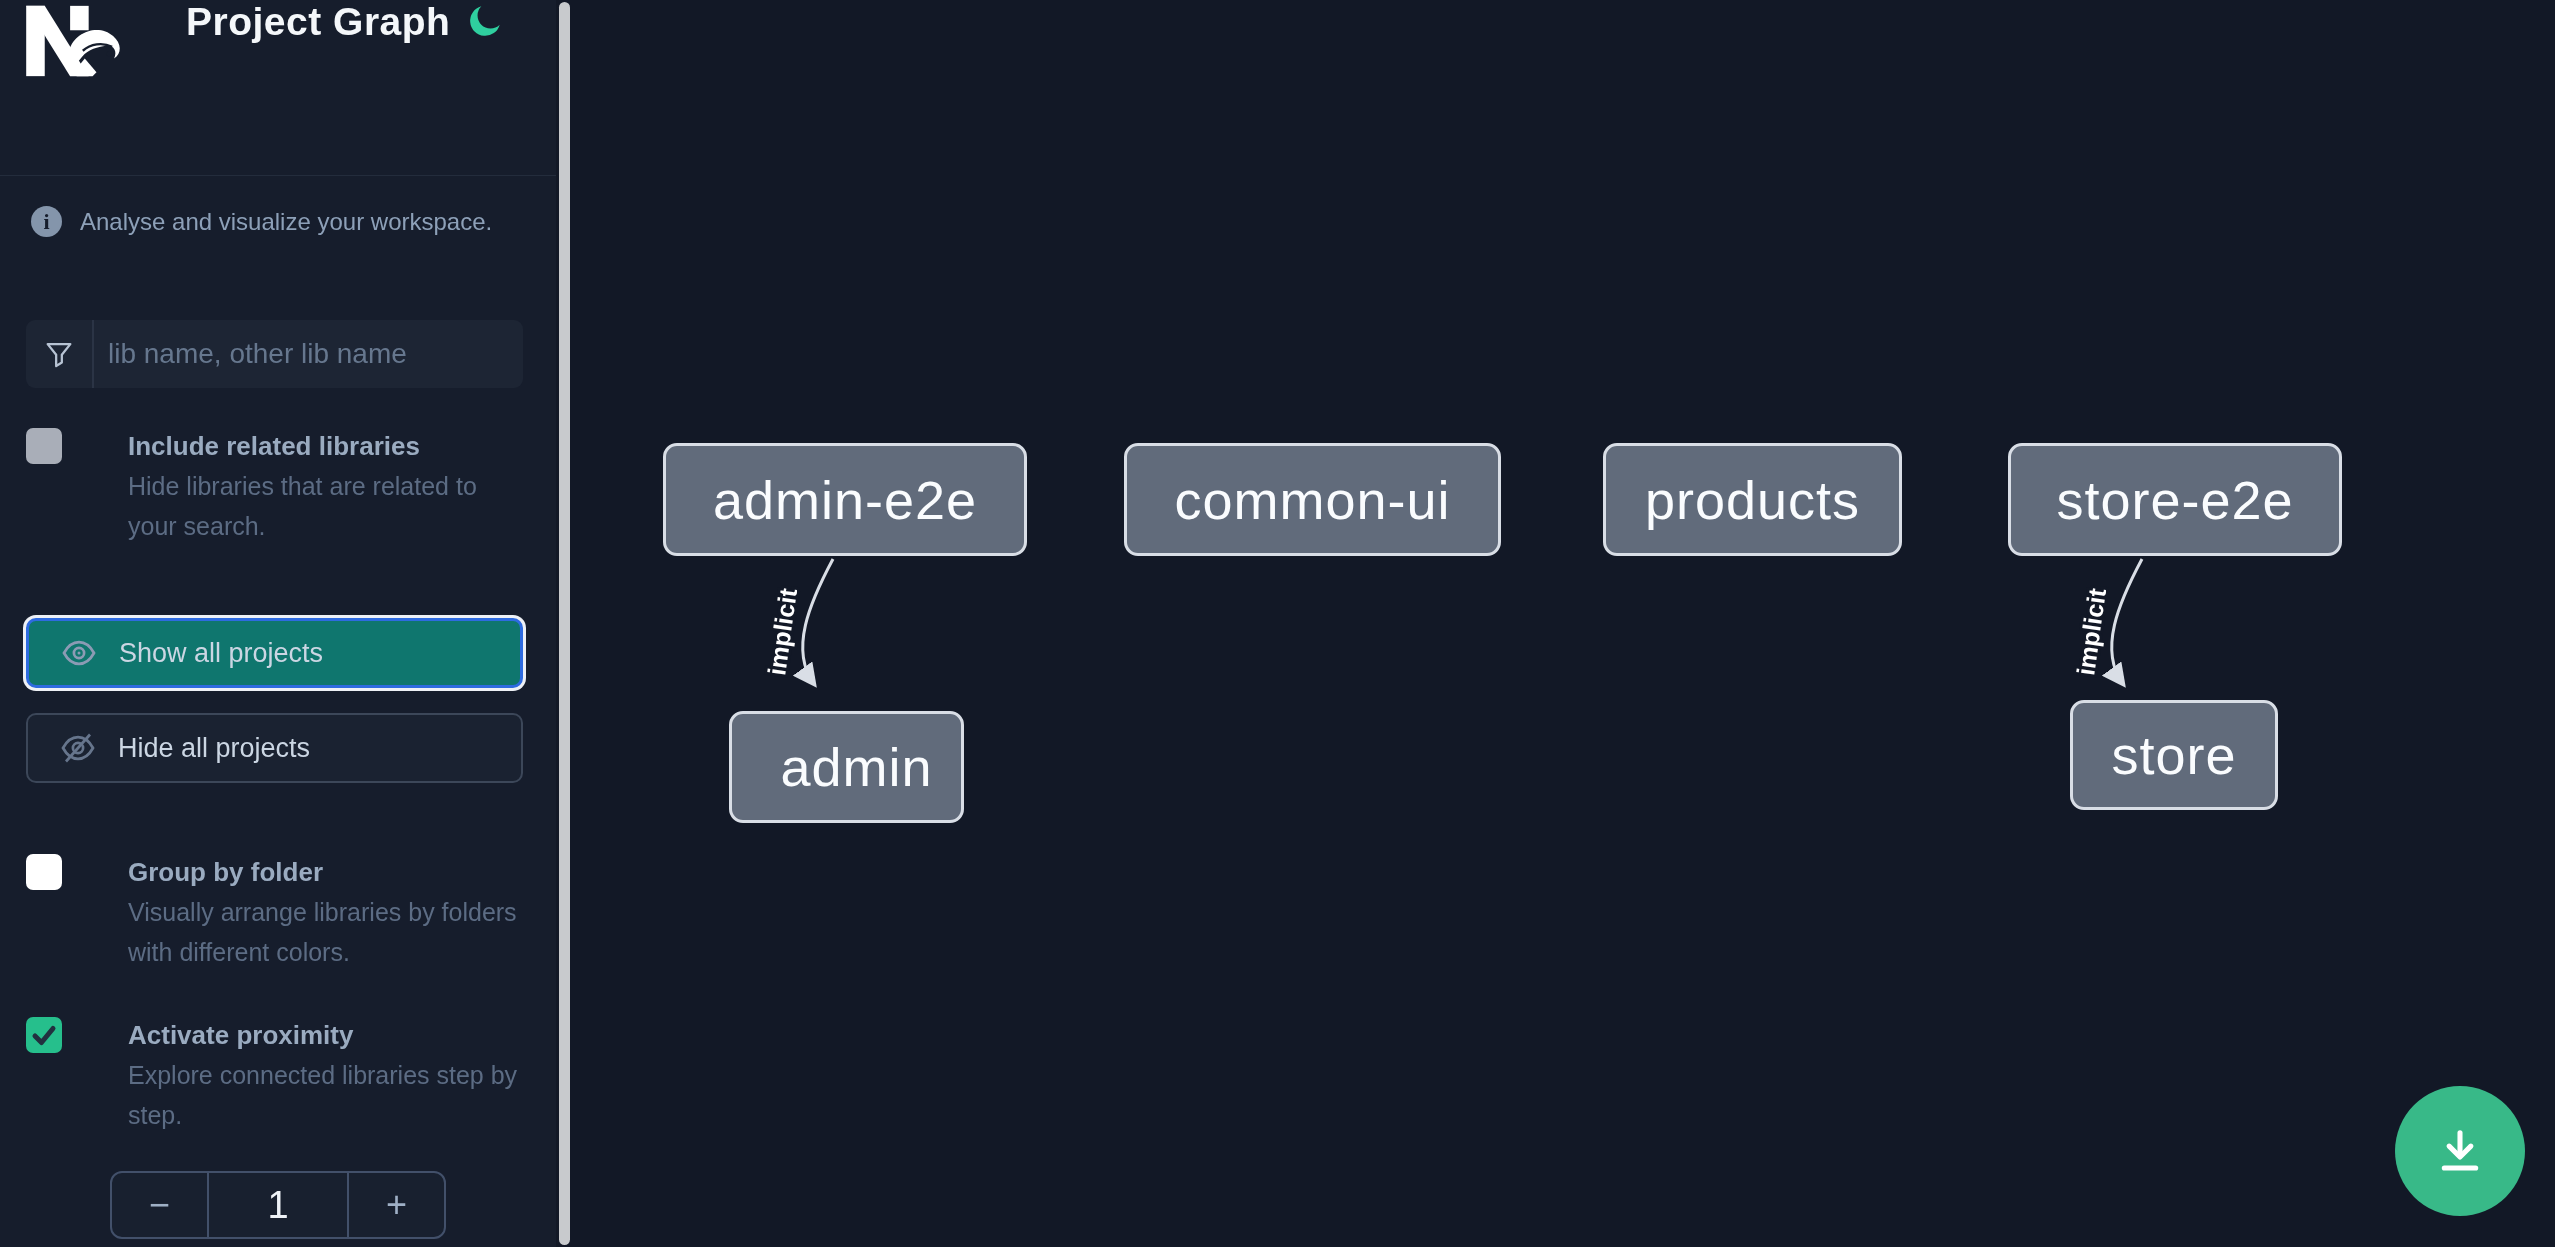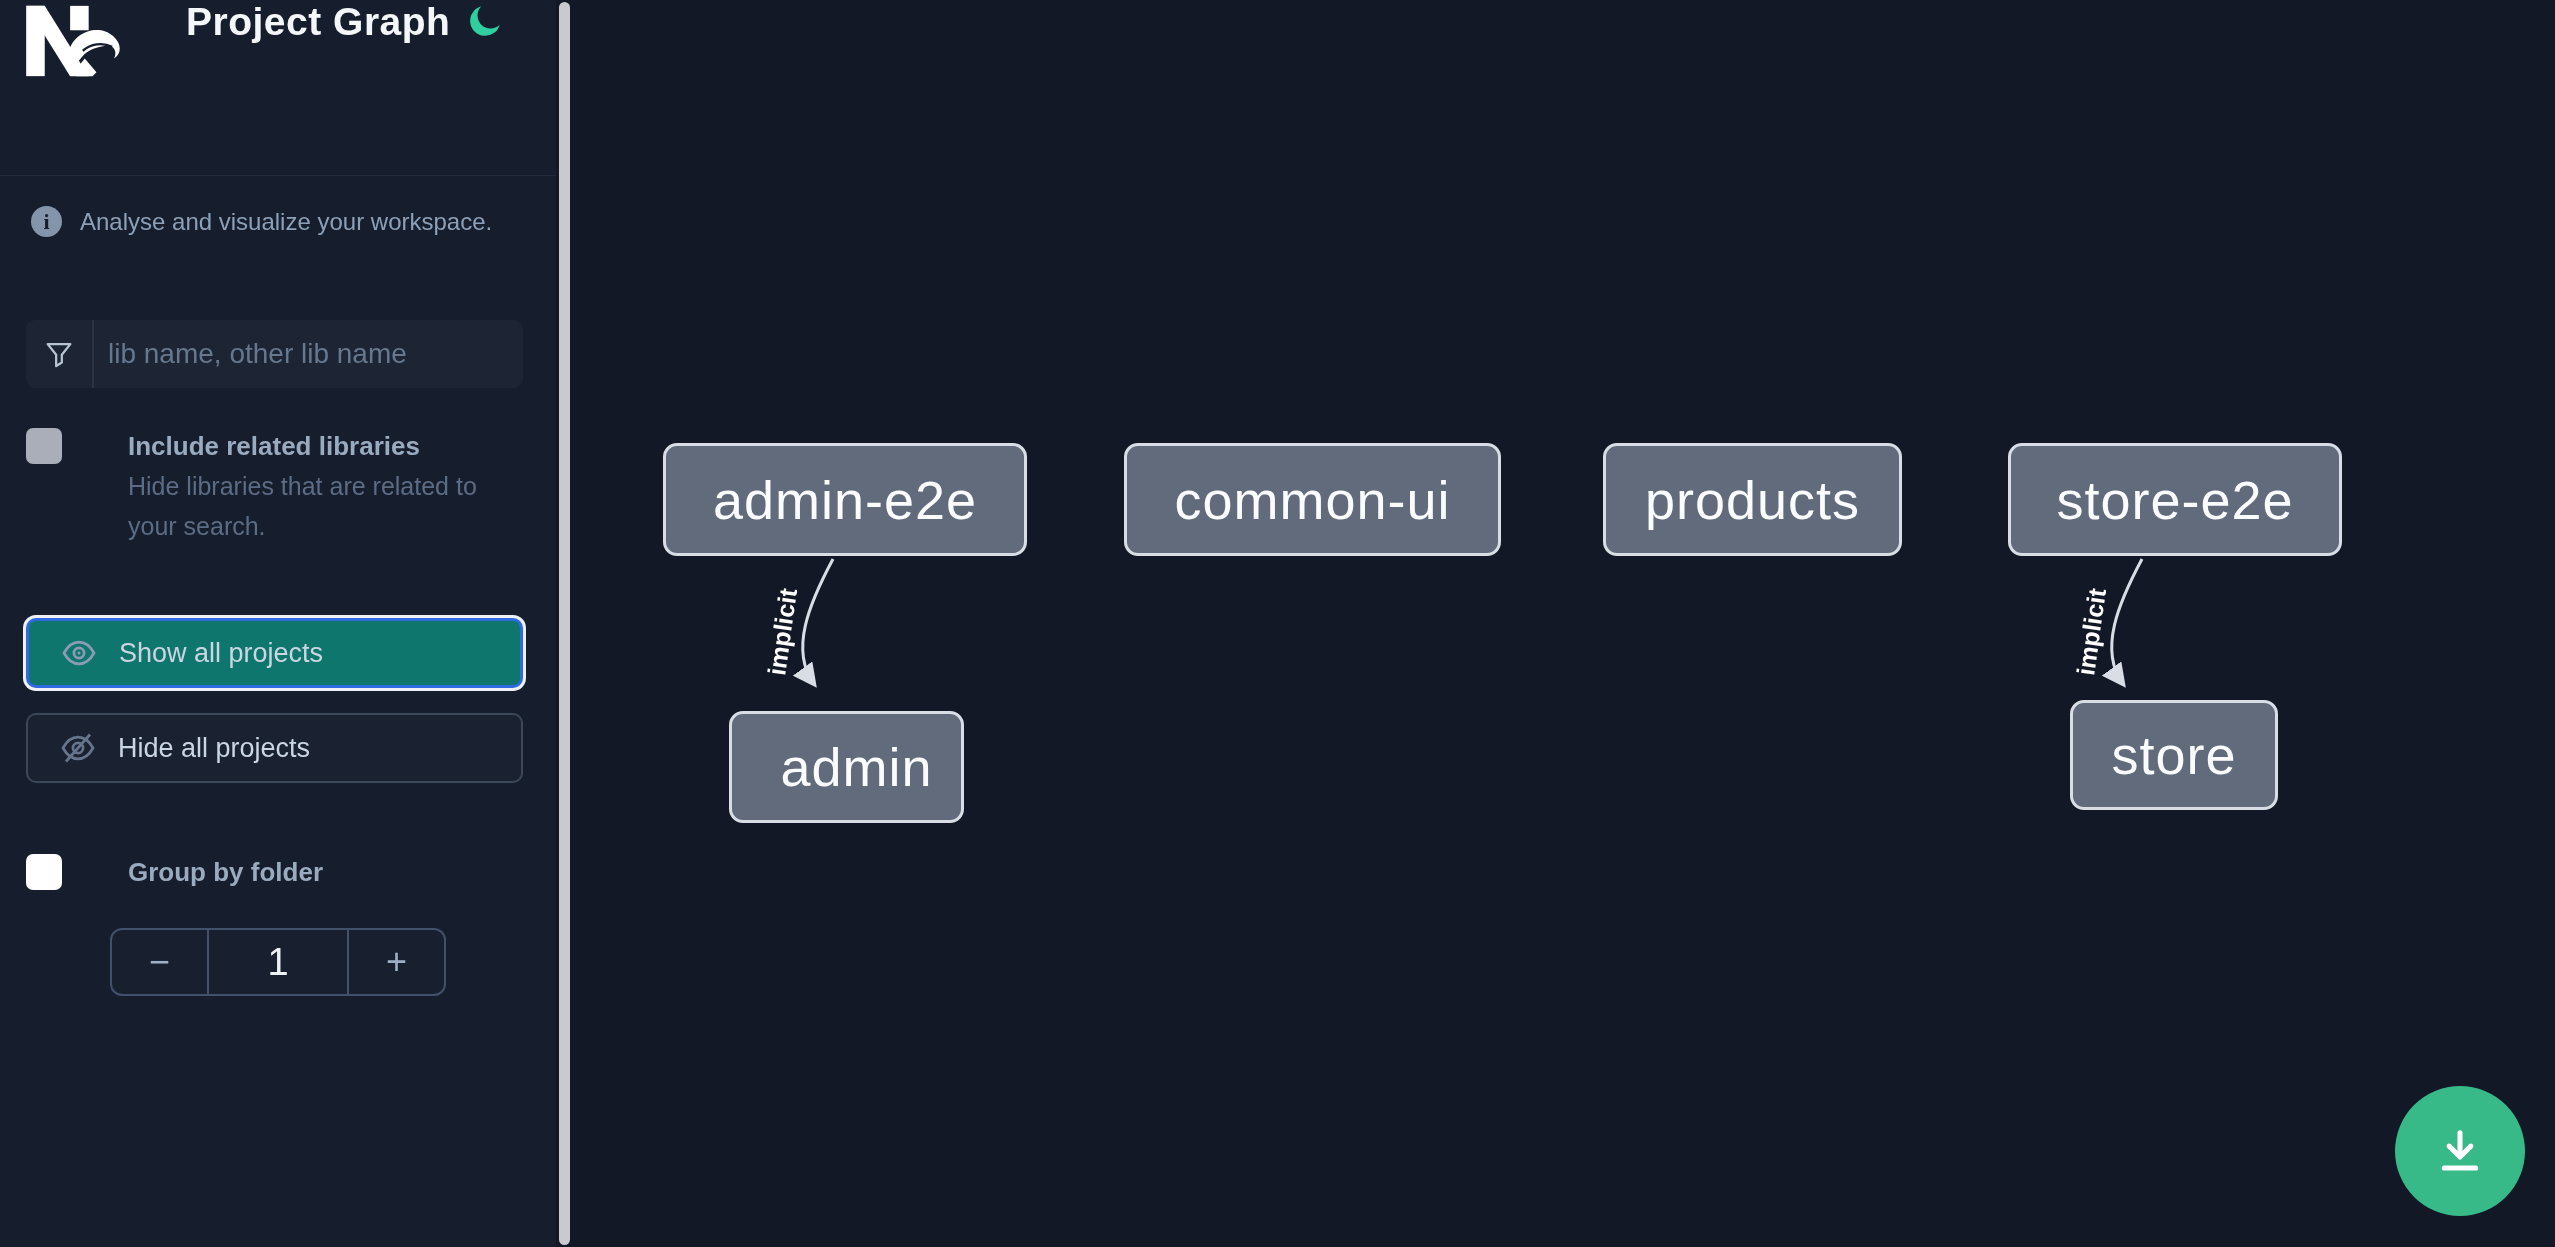--- a/index.html
+++ b/index.html
@@ -244,23 +244,35 @@
         <line x1="4" y1="21" x2="20" y2="3"></line>
       </svg>
       <span>Hide all projects</span>
     </button>
   </div>
 
   <div class="toggle-row" style="margin-top:69px">
     <span class="cb cb-unchecked"></span>
     <div class="toggle-texts">
       <div class="toggle-label">Group by folder</div>
-    </div>
-  </div>
-
+      <div class="toggle-desc">Visually arrange libraries by folders with different colors.</div>
+    </div>
+  </div>
+
+  <div class="toggle-row" style="margin-top:43px">
+    <span class="cb cb-checked">
+      <svg viewBox="0 0 36 36" width="36" height="36">
+        <polyline points="9,19 15.5,25.5 27,11.5" fill="none" stroke="#22303f" stroke-width="5" stroke-linecap="round" stroke-linejoin="round"></polyline>
+      </svg>
+    </span>
+    <div class="toggle-texts">
+      <div class="toggle-label">Activate proximity</div>
+      <div class="toggle-desc">Explore connected libraries step by step.</div>
+    </div>
+  </div>
 
   <div class="stepper">
     <button class="dec">−</button>
     <span class="value">1</span>
     <button class="inc">+</button>
   </div>
 
 </div>
 
 <div class="scrollbar">

